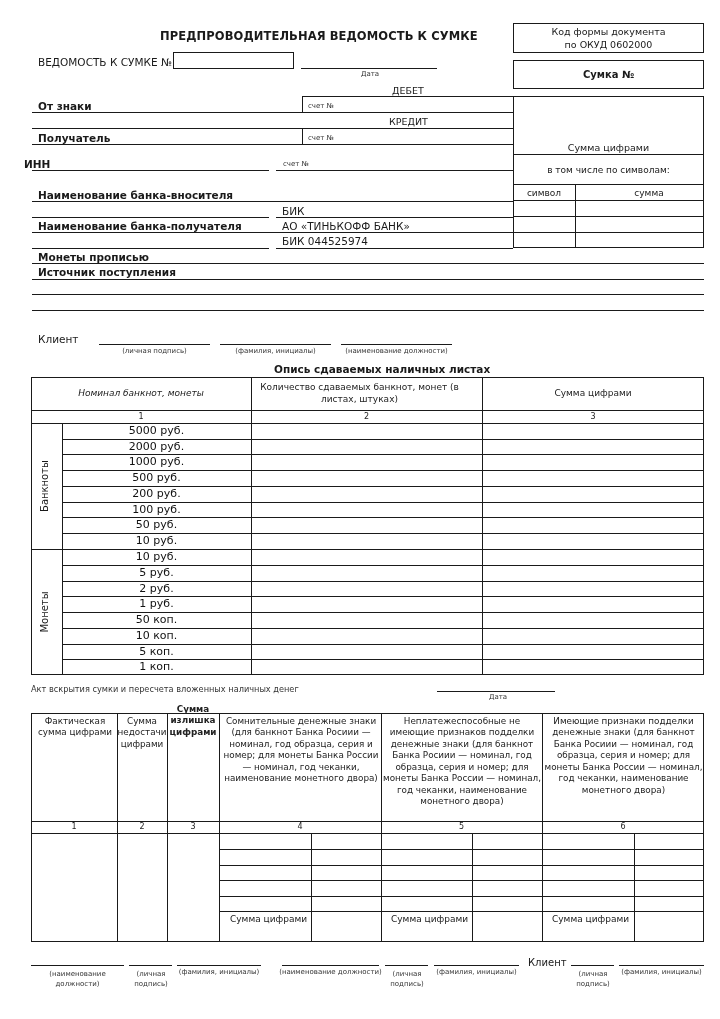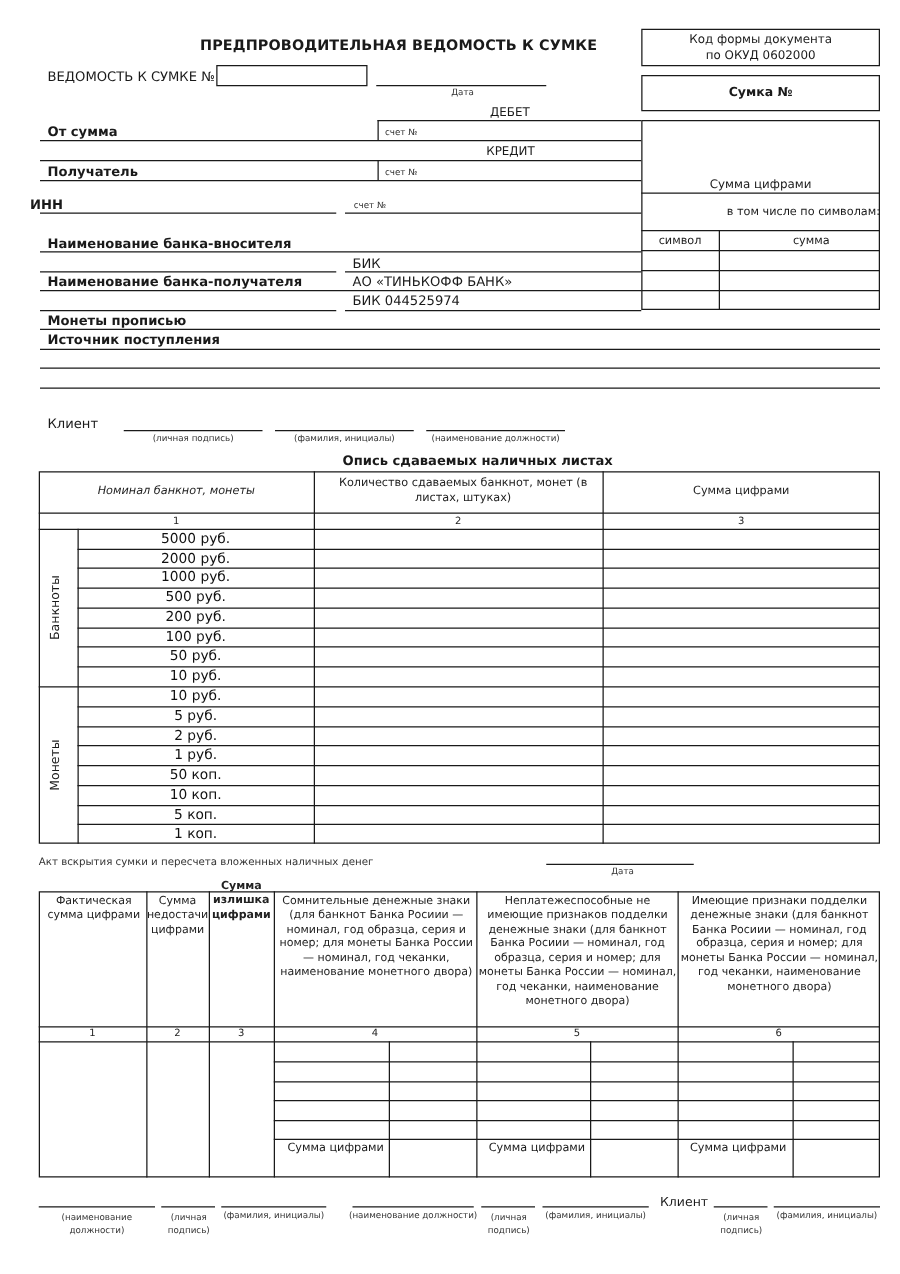--- a/index.html
+++ b/index.html
@@ -35,33 +35,33 @@
 <div class="t tiny" style="left:361px;top:71px;">Дата</div>
 
 <div class="box" style="left:513px;top:60px;width:191px;height:29px;"></div>
 <div class="t lbl center" style="left:513px;top:70px;width:191px;font-size:10px;">Сумка №</div>
 
 <div class="t norm" style="left:392px;top:86px;font-size:9.5px;">ДЕБЕТ</div>
 
 <div class="box" style="left:513px;top:96px;width:191px;height:152px;"></div>
 <div class="t norm center" style="left:513px;top:143px;width:191px;font-size:9.5px;">Сумма цифрами</div>
 <div class="hline" style="left:513px;top:154px;width:191px;"></div>
-<div class="t norm center" style="left:513px;top:166px;width:191px;font-size:9px;text-align:right;">в том числе по символам:</div>
+<div class="t norm center" style="left:513px;top:166px;width:191px;font-size:9px;">в том числе по символам:</div>
 <div class="hline" style="left:513px;top:184px;width:191px;"></div>
 <div class="vline" style="left:575px;top:184px;height:64px;"></div>
 <div class="t norm center" style="left:513px;top:189px;width:62px;font-size:9px;">символ</div>
 <div class="t norm center" style="left:575px;top:189px;width:129px;font-size:9px;padding-left:19px;">сумма</div>
 <div class="hline" style="left:513px;top:200px;width:191px;"></div>
 <div class="hline" style="left:513px;top:216px;width:191px;"></div>
 <div class="hline" style="left:513px;top:232px;width:191px;"></div>
 
 <div class="hline" style="left:302px;top:96px;width:211px;"></div>
 <div class="vline" style="left:302px;top:96px;height:16px;"></div>
 <div class="t tiny" style="left:308px;top:103px;">счет №</div>
-<div class="t lbl" style="left:38px;top:101px;">От сумма</div>
+<div class="t lbl" style="left:38px;top:101px;">От знаки</div>
 <div class="hline" style="left:32px;top:112px;width:481px;"></div>
 <div class="t norm" style="left:389px;top:117px;font-size:9.5px;">КРЕДИТ</div>
 <div class="hline" style="left:32px;top:128px;width:481px;"></div>
 <div class="vline" style="left:302px;top:128px;height:16px;"></div>
 <div class="t tiny" style="left:308px;top:135px;">счет №</div>
 <div class="t lbl" style="left:38px;top:133px;">Получатель</div>
 <div class="hline" style="left:32px;top:144px;width:481px;"></div>
 
 <div class="t lbl" style="left:24px;top:159px;">ИНН</div>
 <div class="hline" style="left:32px;top:170px;width:237px;"></div>
@@ -98,21 +98,21 @@
 
 <div class="t lbl" style="left:274px;top:364px;">Опись сдаваемых наличных листах</div>
 
 <div class="box" style="left:31px;top:377px;width:673px;height:298px;"></div>
 <div class="vline" style="left:251px;top:377px;height:298px;"></div>
 <div class="vline" style="left:482px;top:377px;height:298px;"></div>
 <div class="hline" style="left:31px;top:410px;width:673px;"></div>
 <div class="hline" style="left:31px;top:423px;width:673px;"></div>
 
 <div class="cell" style="left:31px;top:377px;width:220px;height:33px;font-style:italic;">Номинал банкнот, монеты</div>
-<div class="cell" style="left:255px;top:377px;width:231px;height:33px;padding:4px 4px;">Количество сдаваемых банкнот, монет (в листах, штуках)</div>
+<div class="cell" style="left:244px;top:377px;width:231px;height:33px;padding:4px 4px;">Количество сдаваемых банкнот, монет (в листах, штуках)</div>
 <div class="cell" style="left:482px;top:377px;width:222px;height:33px;">Сумма цифрами</div>
 <div class="cell" style="left:31px;top:410px;width:220px;height:13px;font-size:8px;">1</div>
 <div class="cell" style="left:251px;top:410px;width:231px;height:13px;font-size:8px;">2</div>
 <div class="cell" style="left:482px;top:410px;width:222px;height:13px;font-size:8px;">3</div>
 
 <div class="vline" style="left:62px;top:423px;height:252px;"></div>
 <div class="hline" style="left:31px;top:549px;width:673px;"></div>
 <div class="vert" style="left:6px;top:479px;width:80px;height:14px;">Банкноты</div>
 <div class="vert" style="left:6px;top:605px;width:80px;height:14px;">Монеты</div>
 

